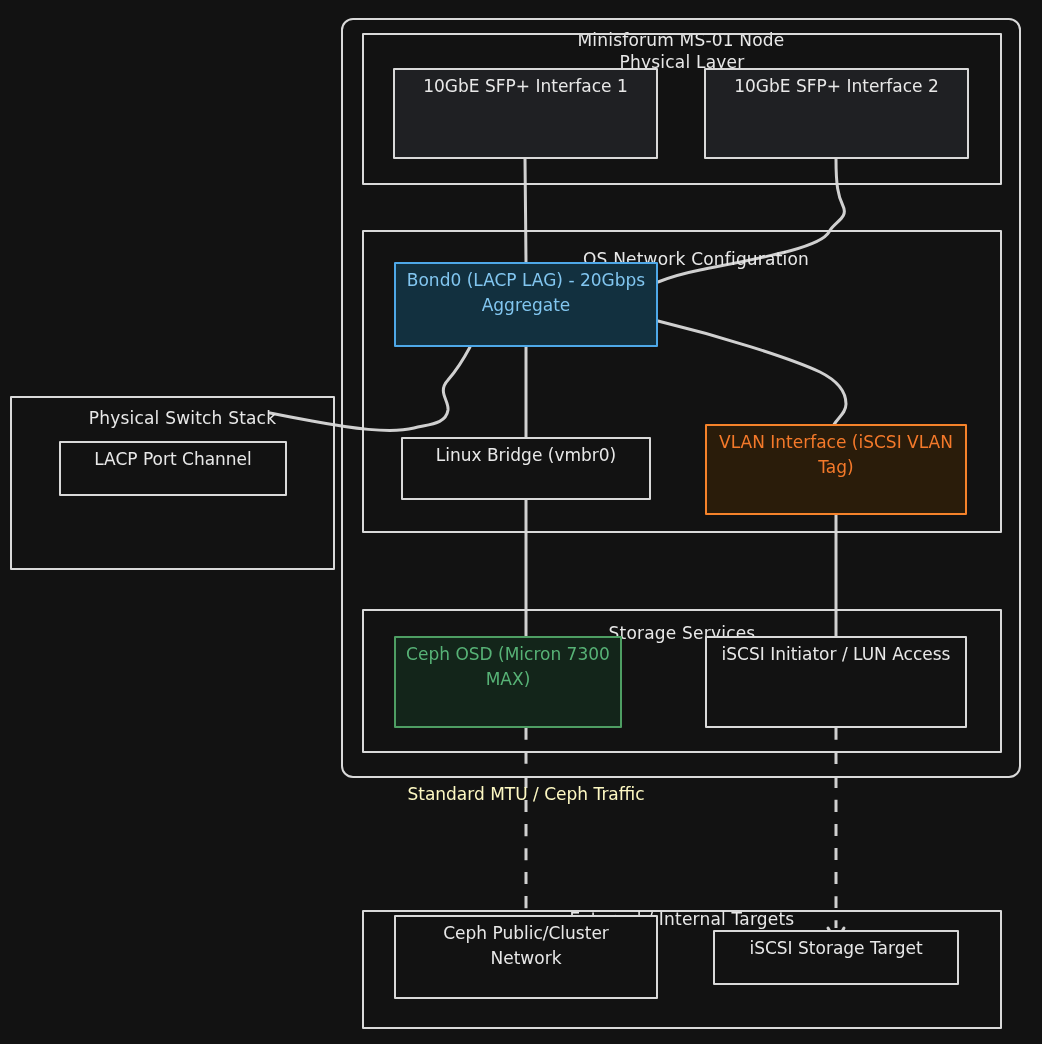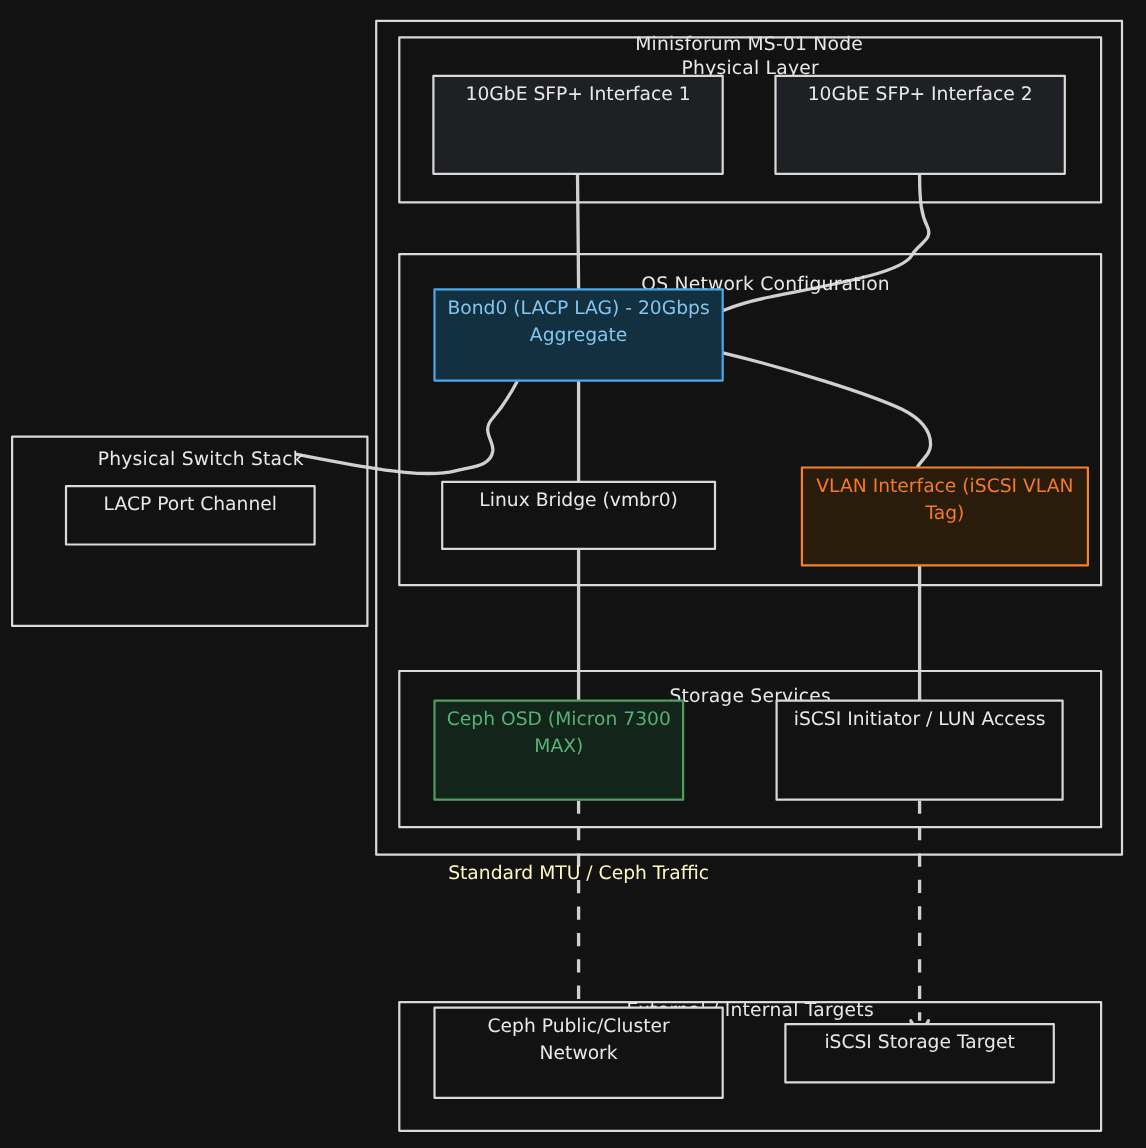--- a/index.html
+++ b/index.html
@@ -56,21 +56,21 @@
     display: flex;
     justify-content: center;
     text-align: center;
     font-size: 17px;
     line-height: 1.45;
     padding: 4px 10px;
     border-radius: 1px;
   }
   .node.fill-dark   { background: #1f2023; }
   .node.n-bond      { background: #12303f; border-color: #4ea8e8; color: #82c6f0; }
-  .node.n-vlan      { background: #2a1c0a; border-color: #f5822a; color: #f4792a; margin-left: 23px; }
+  .node.n-vlan      { background: #2a1c0a; border-color: #f5822a; color: #f4792a; }
   .node.n-ceph      { background: #13251a; border-color: #4e9e63; color: #57b276; }
 
   
   .edge-label {
     position: absolute;
     color: #fef9c3;
     font-size: 17px;
     line-height: 1.5;
     text-align: center;
     white-space: pre-line;
@@ -113,21 +113,21 @@
       <path d="M526,728 C526,790 526,860 526,918"></path>
       <path d="M836,728 C836,790 836,870 836,928"></path>
     </g>
 
     <g fill="none" stroke="#d0d0d0" stroke-width="3" stroke-linecap="round" stroke-linejoin="round">
       <path d="M518,918 L526,932 L534,918"></path>
       <path d="M828,928 L836,942 L844,928"></path>
     </g>
   </svg>
 
-  <div class="frame" style="left:341px; top:18px; width:680px; height:760px;">
+  <div class="frame" style="left:341px; top:18px; width:680px; height:760px;border-radius:12px;">
     <div class="frame-title" style="top:10px;">Minisforum MS-01 Node</div>
   </div>
 
   <div class="frame" style="left:362px; top:33px; width:640px; height:152px;">
     <div class="frame-title" style="top:17px;">Physical Layer</div>
   </div>
 
   <div class="node fill-dark" style="left:393px; top:68px; width:265px; height:91px;">
     <span>10GbE SFP+ Interface 1</span>
   </div>

